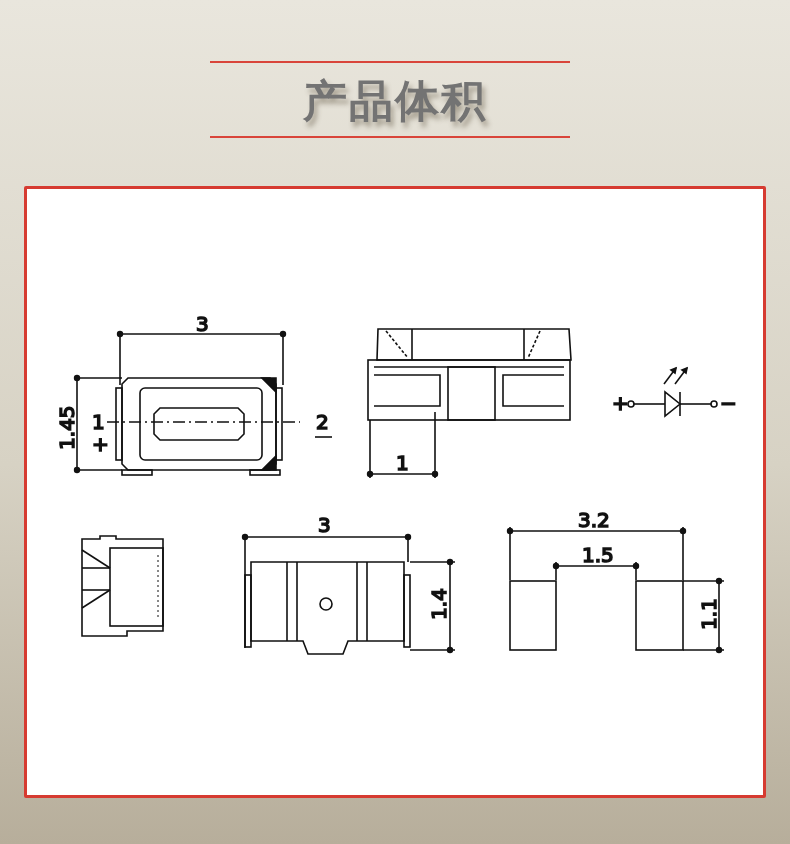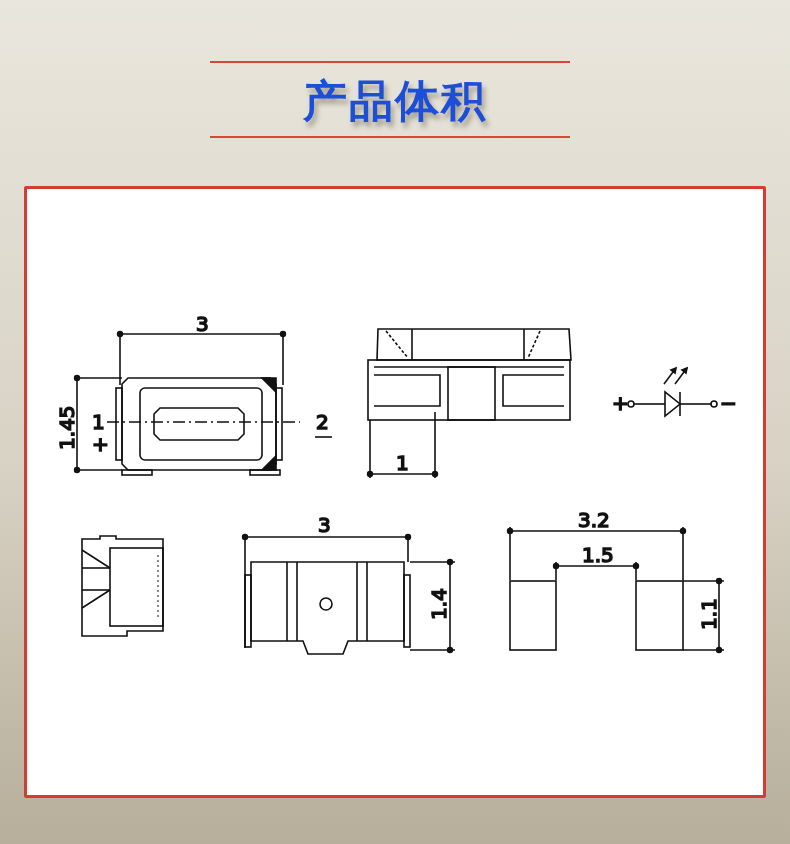--- a/index.html
+++ b/index.html
@@ -8,21 +8,21 @@
     background: linear-gradient(to bottom, #e9e6dd 0%, #d7d2c4 55%, #b7ae9b 100%);
     font-family: "DejaVu Sans", sans-serif;
   }
   .rule {
     position: absolute; left: 210px; width: 360px; height: 2px; background: #d9453a;
   }
   #rule-top { top: 61px; }
   #rule-bottom { top: 136px; }
   .title {
     position: absolute; left: 0; top: 72px; width: 790px; text-align: center;
-    font-size: 44px; font-weight: bold; color: #1d4ed8; letter-spacing: 2px;
+    font-size: 44px; font-weight: bold; color: #737373; letter-spacing: 2px;
     text-shadow: 3px 5px 5px rgba(90,80,60,0.45);
     font-family: "DejaVu Sans", sans-serif;
   }
   .frame {
     position: absolute; left: 24px; top: 186px; width: 736px; height: 606px;
     background: #ffffff; border: 3px solid #d63b31; border-radius: 2px;
   }
   svg.drawing { position: absolute; left: 0; top: 0; }
   svg text {
     font-family: "DejaVu Sans", sans-serif; font-size: 20px; fill: #111;

